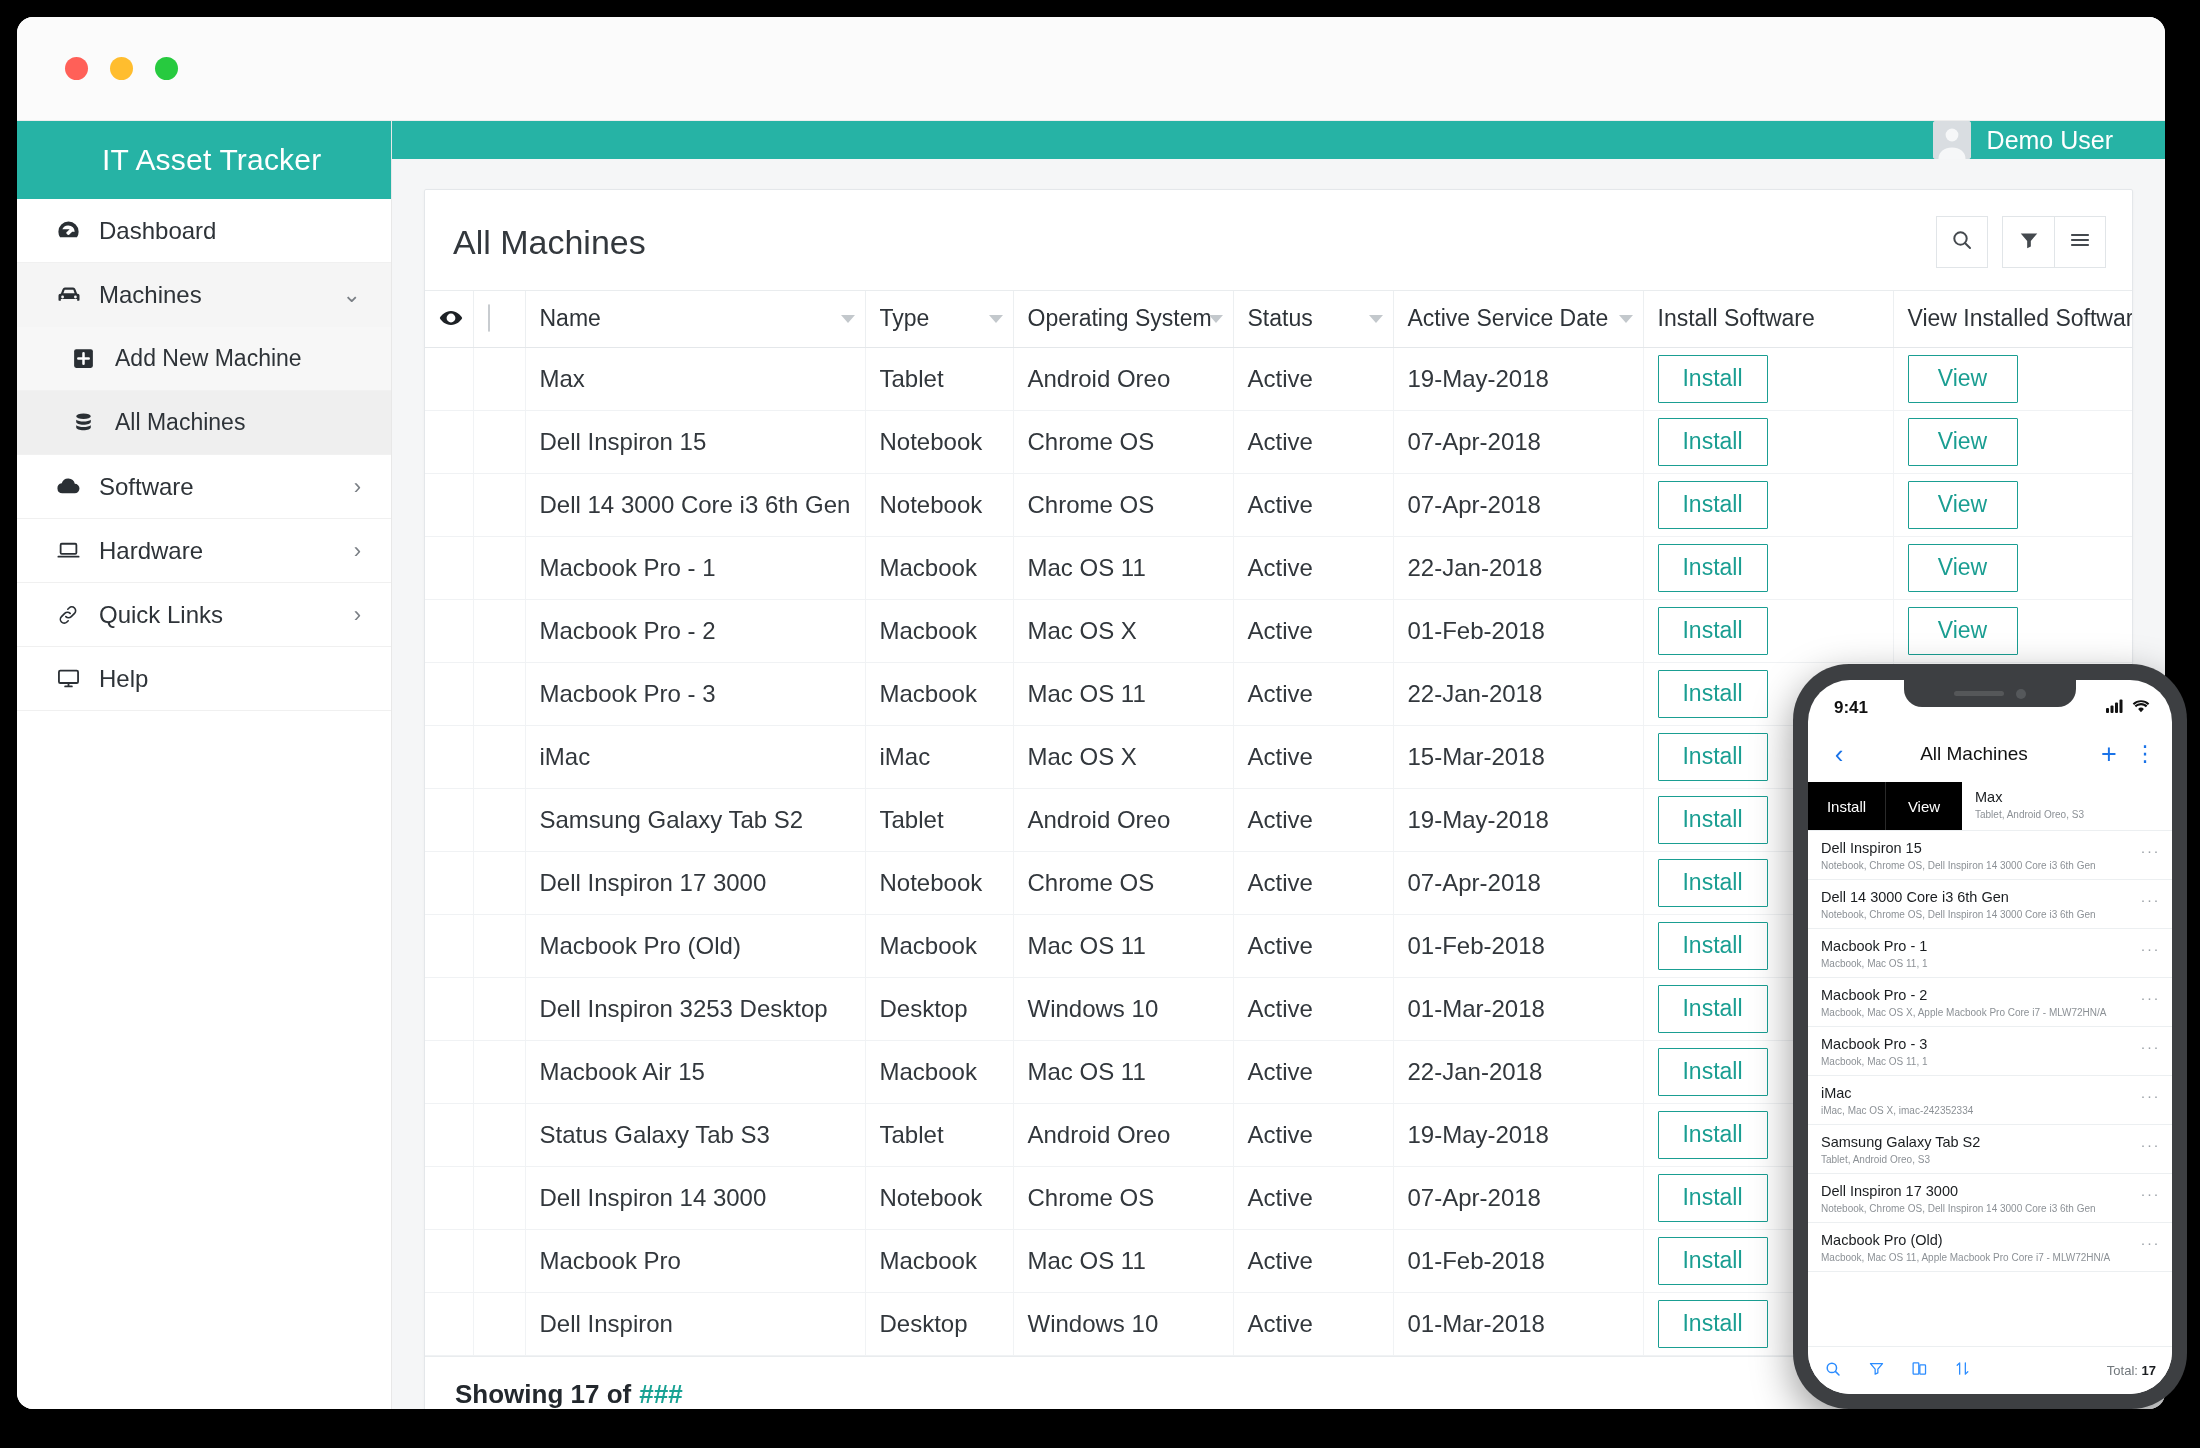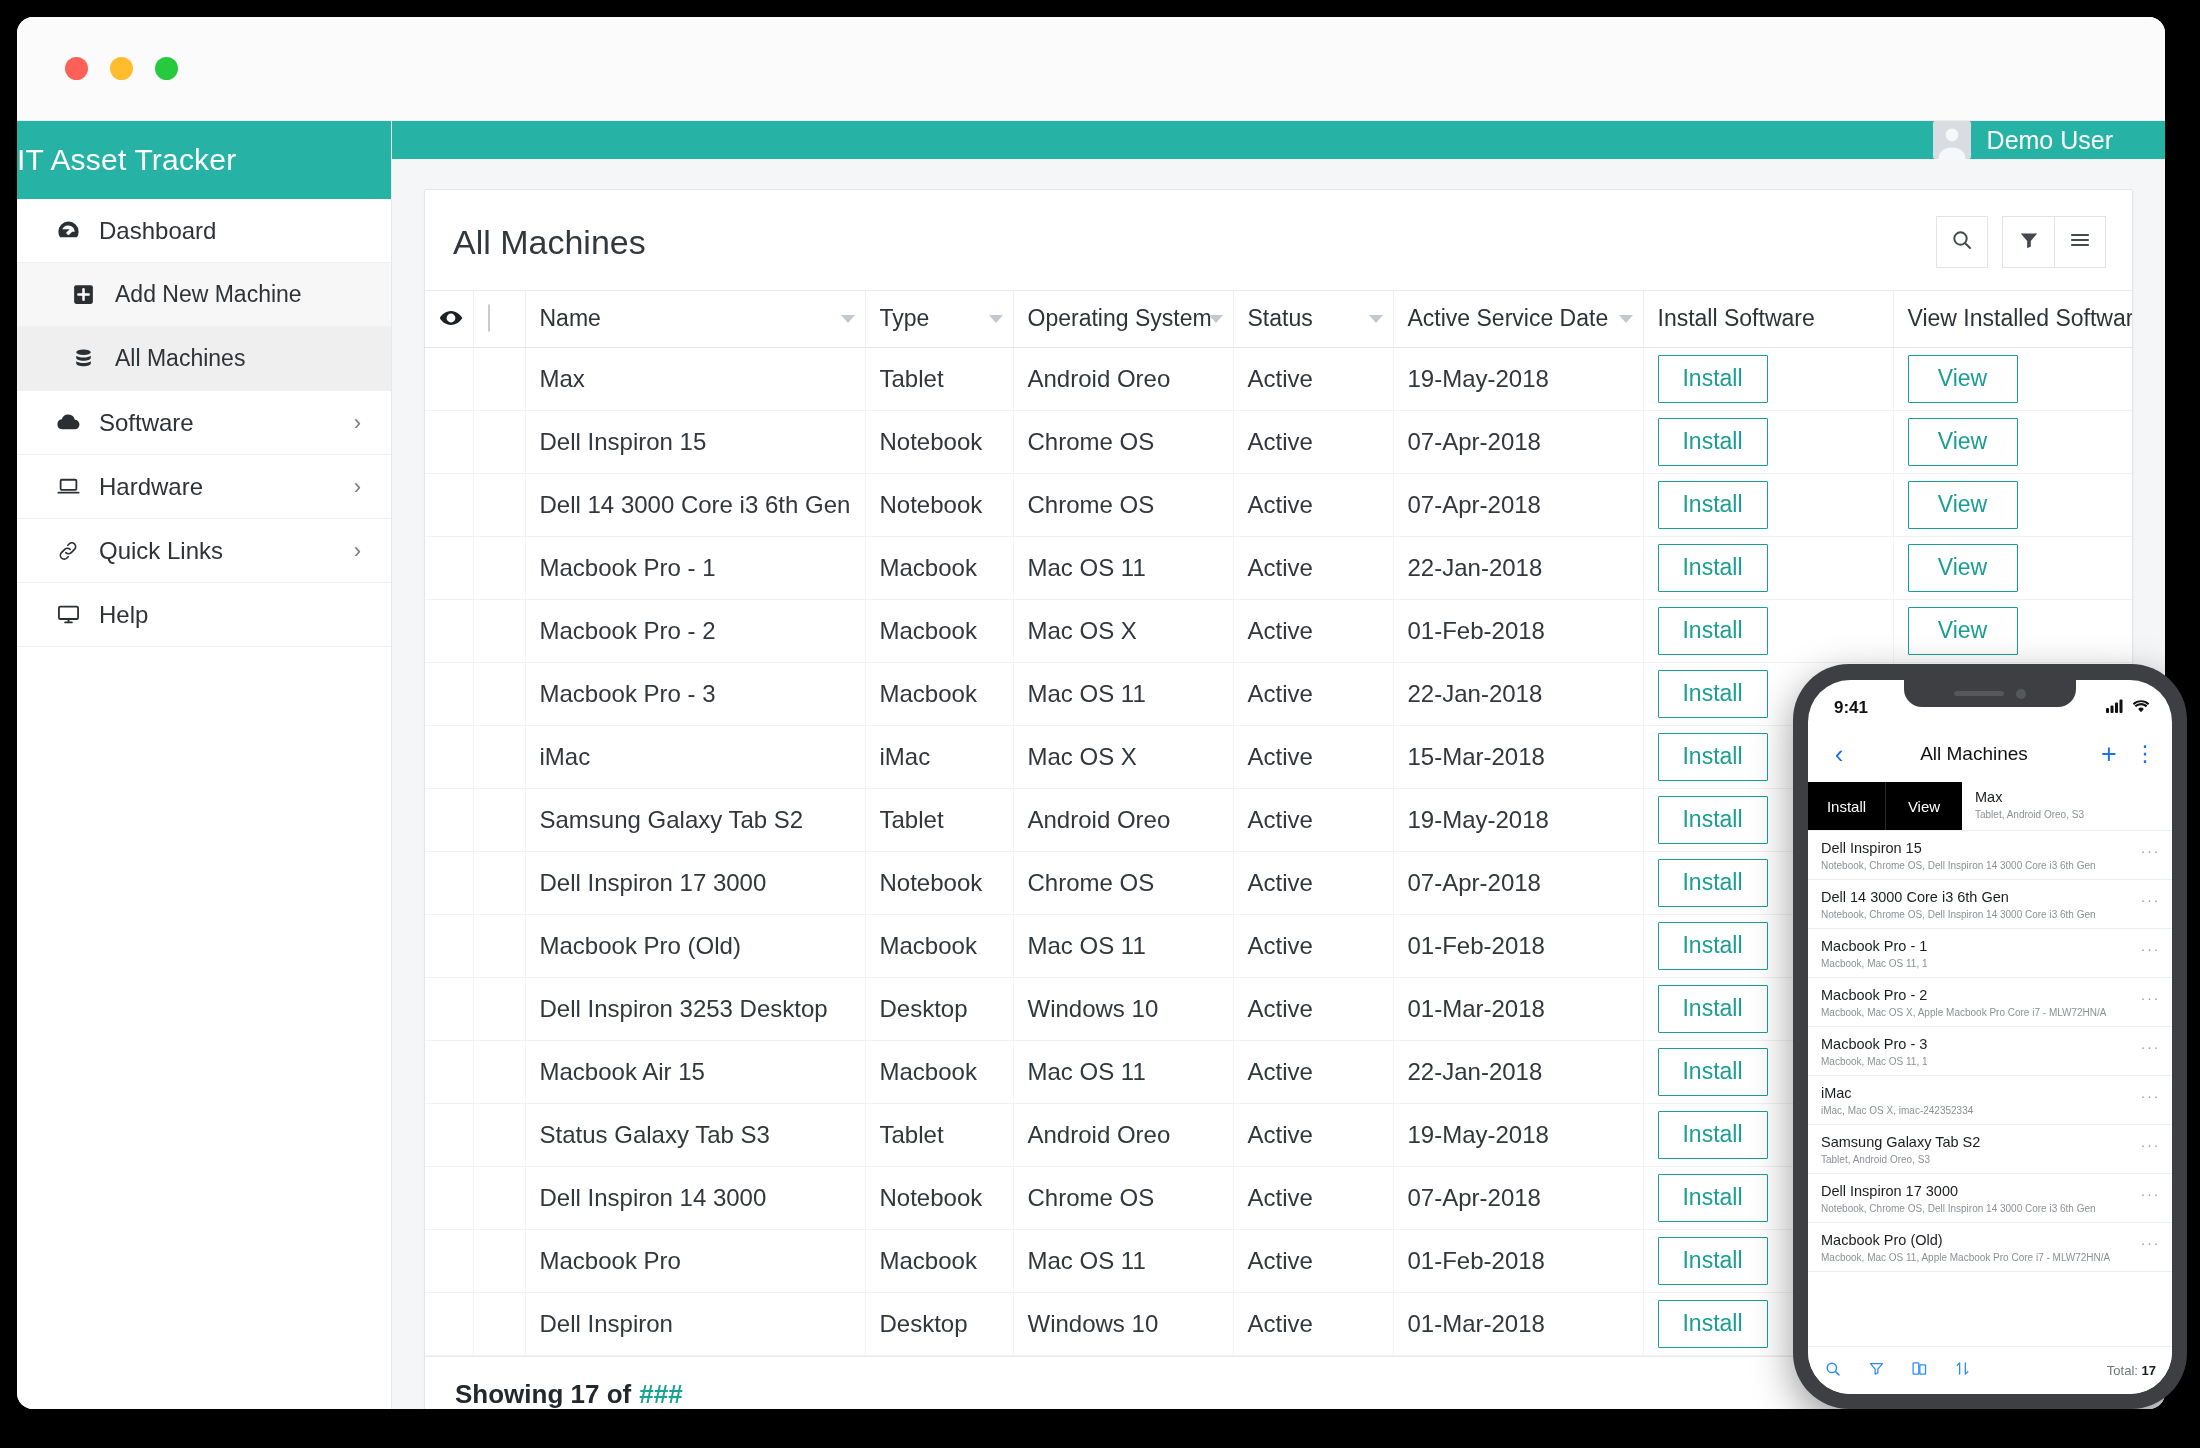--- a/index.html
+++ b/index.html
@@ -30,21 +30,21 @@
   .dot.red { background: #ff6058; }
   .dot.yellow { background: #ffbd2e; }
   .dot.green { background: #27ca3f; }
 
   .body-area { display: flex; height: calc(100% - 104px); }
 
   
   .sidebar { width: 375px; flex: 0 0 375px; background: #ffffff; border-right: 1px solid #e8e8e8; }
   .brand {
     height: 78px; background: #26b3a5; color: #fff;
-    display: flex; align-items: center; 
+    display: flex; align-items: center; padding-left: 85px;
     font-size: 30px; letter-spacing: .2px;
   }
   .nav-item {
     display: flex; align-items: center;
     height: 64px; padding: 0 30px 0 38px;
     font-size: 24px; color: #2e3338; cursor: pointer;
     border-bottom: 1px solid #f0f0f0;
   }
   .nav-item .ico { width: 44px; flex: 0 0 44px; display: flex; align-items: center; color: #2a2f34; }
   .nav-item .lbl { flex: 1; }
@@ -218,20 +218,29 @@
 
         <div class="nav-item">
           <span class="ico">
             <svg width="27" height="27" viewBox="0 0 24 24" fill="#2a2f34">
                 <path d="M12 4a9 9 0 0 0-9 9 9 9 0 0 0 1.5 5h15A9 9 0 0 0 21 13a9 9 0 0 0-9-9zm0 3.5a5.5 5.5 0 0 1 5.5 5.5h-2.2l-2.1 2.1a1.6 1.6 0 1 1-2.2-2.2l2-2H6.5A5.5 5.5 0 0 1 12 7.5z"></path>
               </svg>
           </span>
           <span class="lbl">Dashboard</span>
         </div>
 
+        <div class="nav-item active-group">
+          <span class="ico">
+            <svg width="28" height="28" viewBox="0 0 24 24" fill="#2a2f34">
+                <path d="M5 11l1.6-4.2A2 2 0 0 1 8.5 5.5h7a2 2 0 0 1 1.9 1.3L19 11h.5A1.5 1.5 0 0 1 21 12.5V16a1 1 0 0 1-1 1h-1v-1.5H5V17H4a1 1 0 0 1-1-1v-3.5A1.5 1.5 0 0 1 4.5 11H5zm2.2-.5h9.6l-1.1-3H8.3l-1.1 3zM6.5 12.5a1.2 1.2 0 1 0 0 2.4 1.2 1.2 0 0 0 0-2.4zm11 0a1.2 1.2 0 1 0 0 2.4 1.2 1.2 0 0 0 0-2.4z"></path>
+              </svg>
+          </span>
+          <span class="lbl">Machines</span>
+          <span class="chev">⌄</span>
+        </div>
 
         <div class="nav-sub">
           <span class="ico">
             <svg width="25" height="25" viewBox="0 0 24 24">
                 <rect x="3" y="3" width="18" height="18" rx="2" fill="#2a2f34"></rect>
                 <path d="M12 7v10M7 12h10" stroke="#fff" stroke-width="2.4" stroke-linecap="round"></path>
               </svg>
           </span>
           <span>Add New Machine</span>
         </div>

